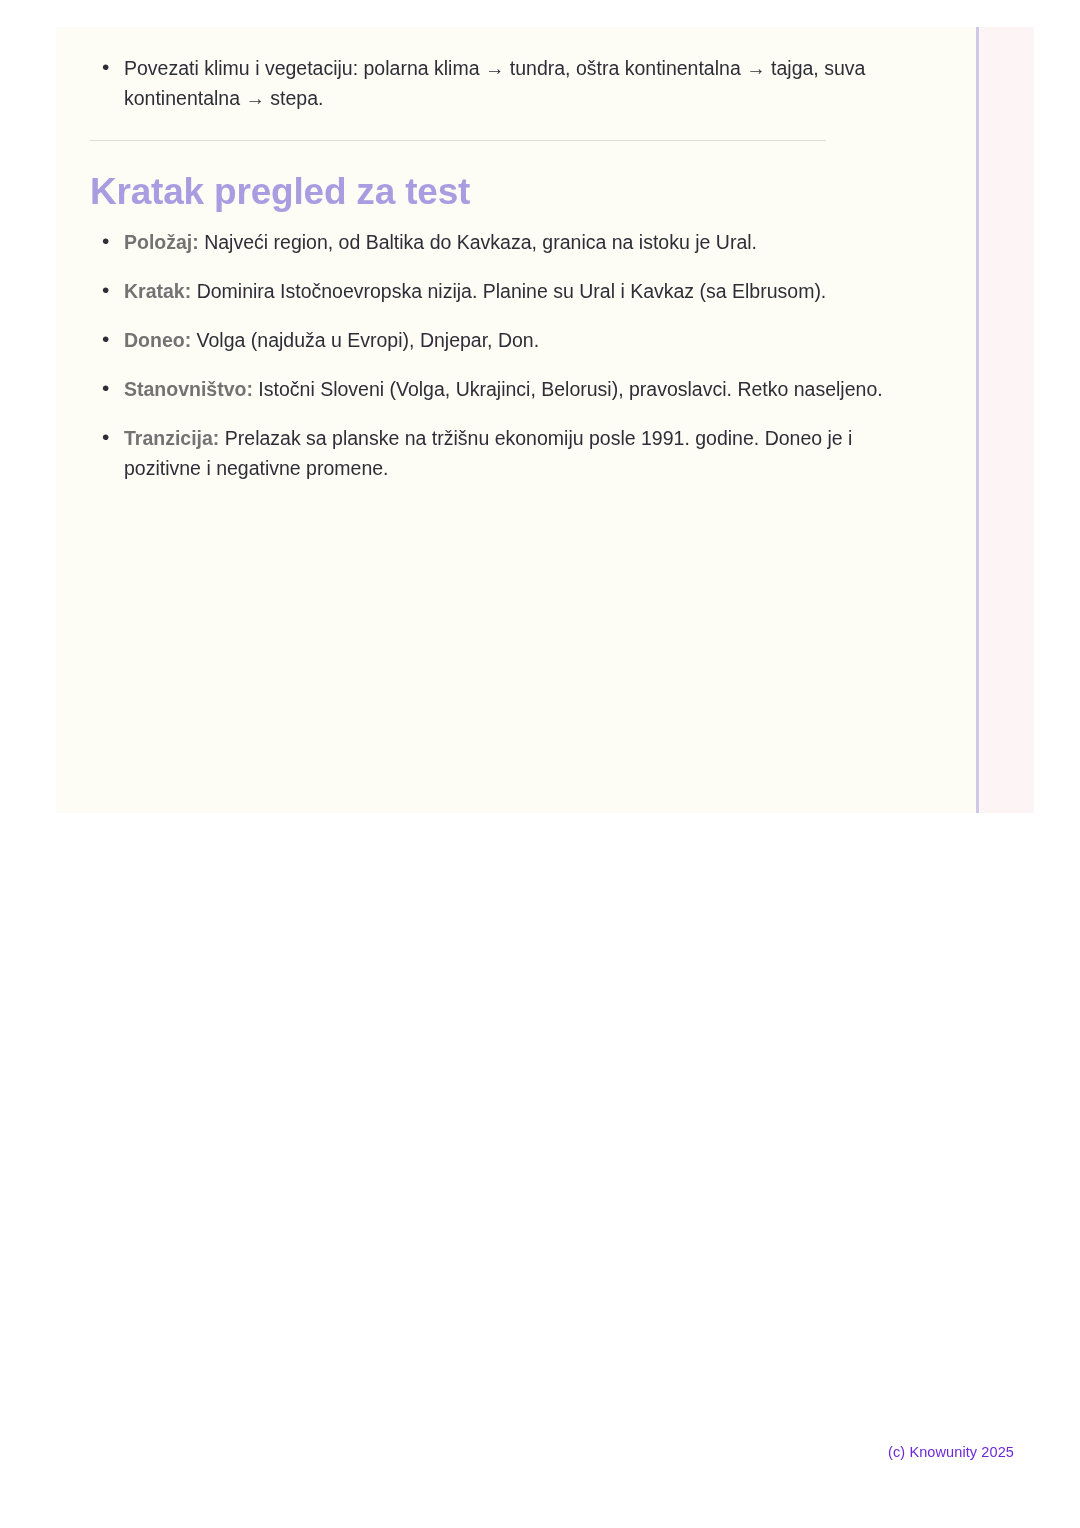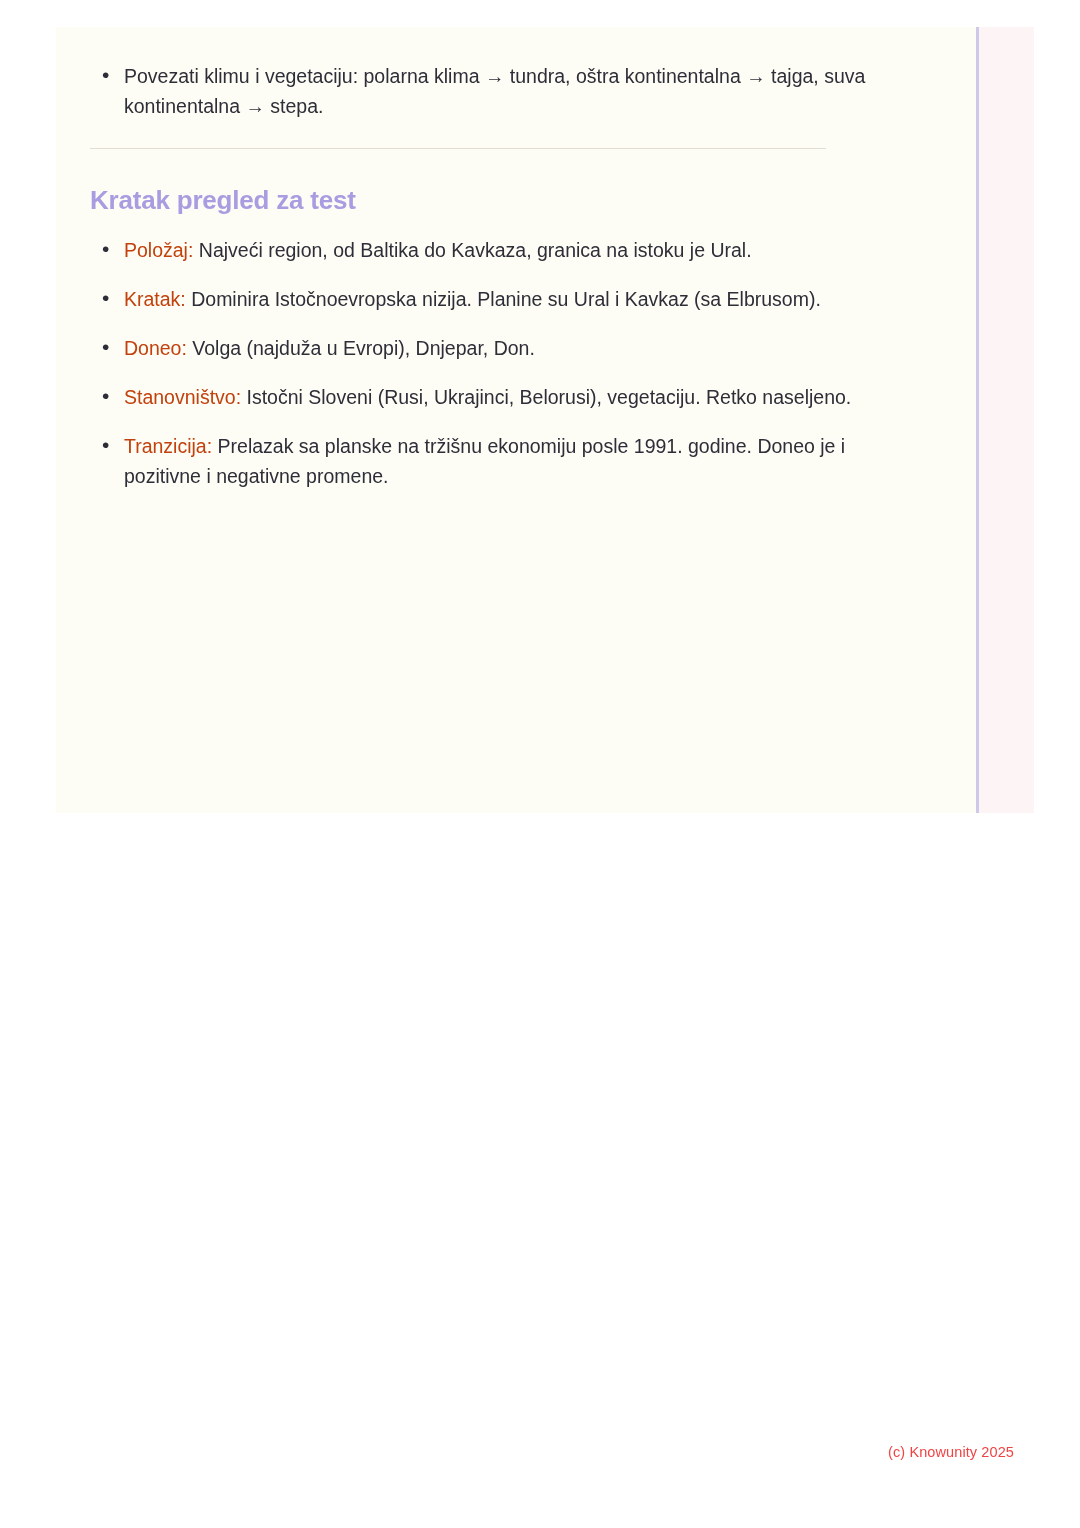--- a/index.html
+++ b/index.html
@@ -21,21 +21,21 @@
     top: 27px;
     width: 978px;
     height: 786px;
     background: #fdfcf5;
     box-sizing: border-box;
   }
 
   .content-area {
     position: absolute;
     left: 0;
-    top: 8px;
+    top: 0;
     width: 920px;
     height: 786px;
     box-sizing: border-box;
     padding: 26px 60px 0 34px;
   }
 
   
   .right-rule {
     position: absolute;
     top: 0;
@@ -69,52 +69,52 @@
   ul.bullets li:before {
     content: "•";
     position: absolute;
     left: 12px;
     top: -1px;
     font-size: 21px;
     color: #2e2e38;
     line-height: 30px;
   }
   ul.bullets li b {
-    font-weight: 400;
-    color: #c2410c;
+    font-weight: 700;
+    color: #737373;
   }
 
   .intro-list li {
     margin-bottom: 0;
     line-height: 33px;
   }
 
   hr.divider {
     border: none;
     border-top: 1px solid #e2ddd2;
     margin: 27px 6px 0 0;
     width: 736px;
   }
 
   h2.section-title {
-    font-size: 26px;
+    font-size: 37px;
     line-height: 34px;
     font-weight: 700;
     color: #a99ce0;
     margin: 34px 0 18px 0;
     padding-left: 0;
     letter-spacing: -0.2px;
   }
 
   .footer-credit {
     position: absolute;
     right: 66px;
     bottom: 68px;
     font-size: 14.5px;
-    color: #ef4444;
+    color: #6d28d9;
     letter-spacing: 0.1px;
   }
 </style>
 </head>
 <body>
 
 <div class="page-card">
 
   <div class="right-strip"></div>
   <div class="right-rule a"></div>
@@ -139,21 +139,21 @@
       <li>
         <b>Kratak:</b>
         <span>Dominira Istočnoevropska nizija. Planine su Ural i Kavkaz (sa Elbrusom).</span>
       </li>
       <li>
         <b>Doneo:</b>
         <span>Volga (najduža u Evropi), Dnjepar, Don.</span>
       </li>
       <li>
         <b>Stanovništvo:</b>
-        <span>Istočni Sloveni (Rusi, Ukrajinci, Belorusi), vegetaciju. Retko naseljeno.</span>
+        <span>Istočni Sloveni (Volga, Ukrajinci, Belorusi), pravoslavci. Retko naseljeno.</span>
       </li>
       <li>
         <b>Tranzicija:</b>
         <span>Prelazak sa planske na tržišnu ekonomiju posle 1991. godine. Doneo je i pozitivne i negativne promene.</span>
       </li>
     </ul>
 
   </div>
 </div>
 

